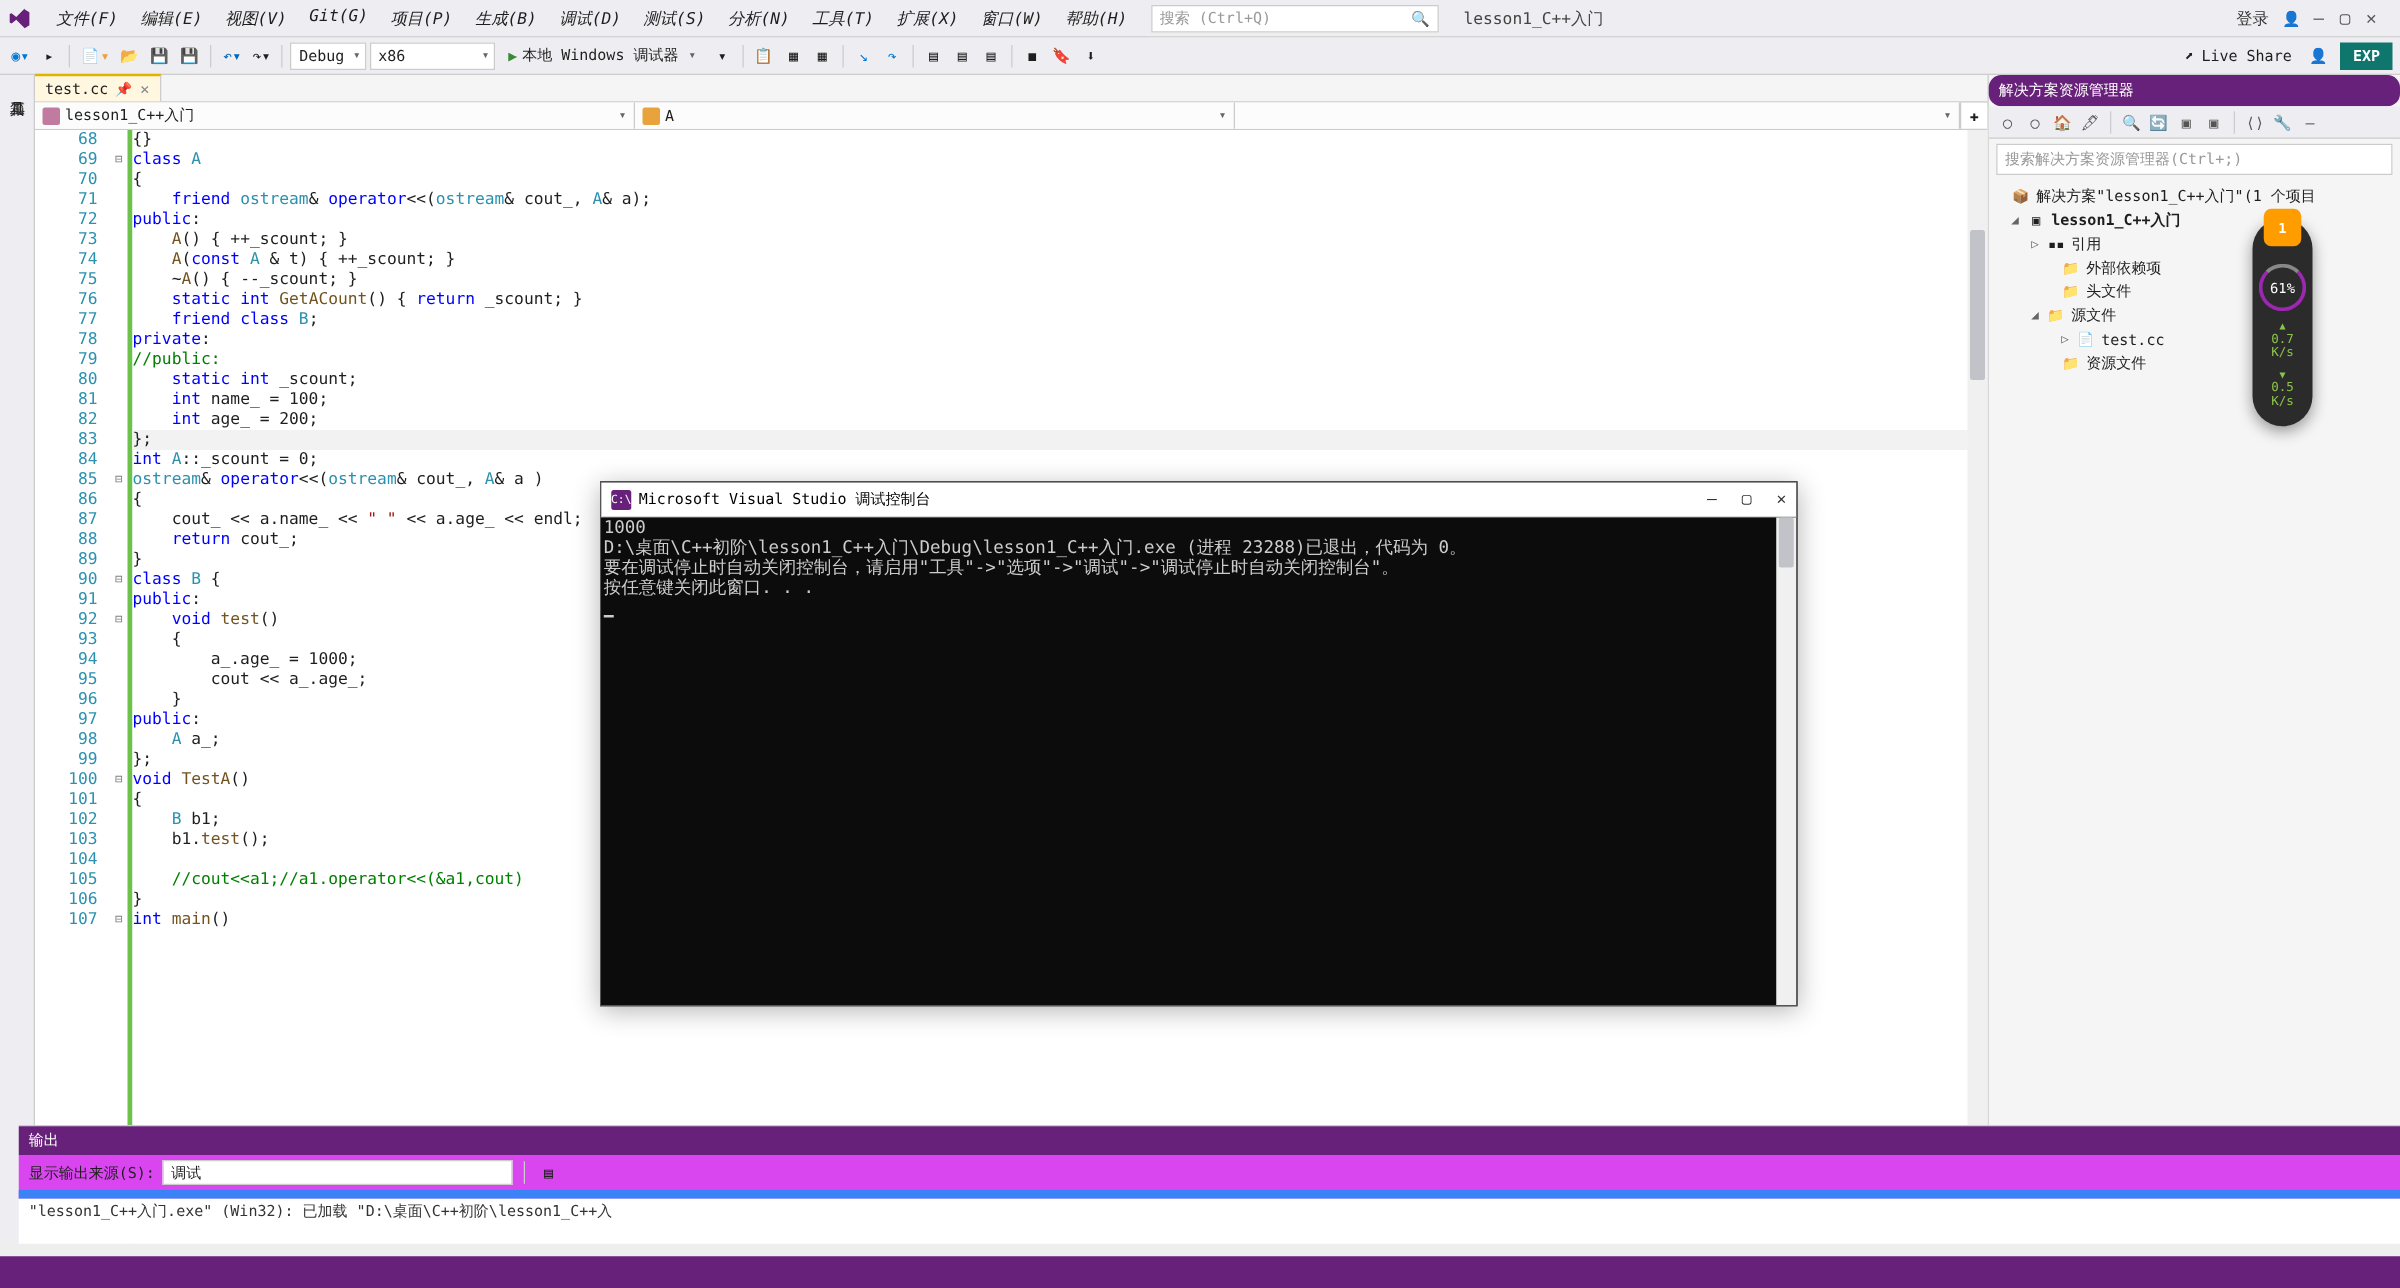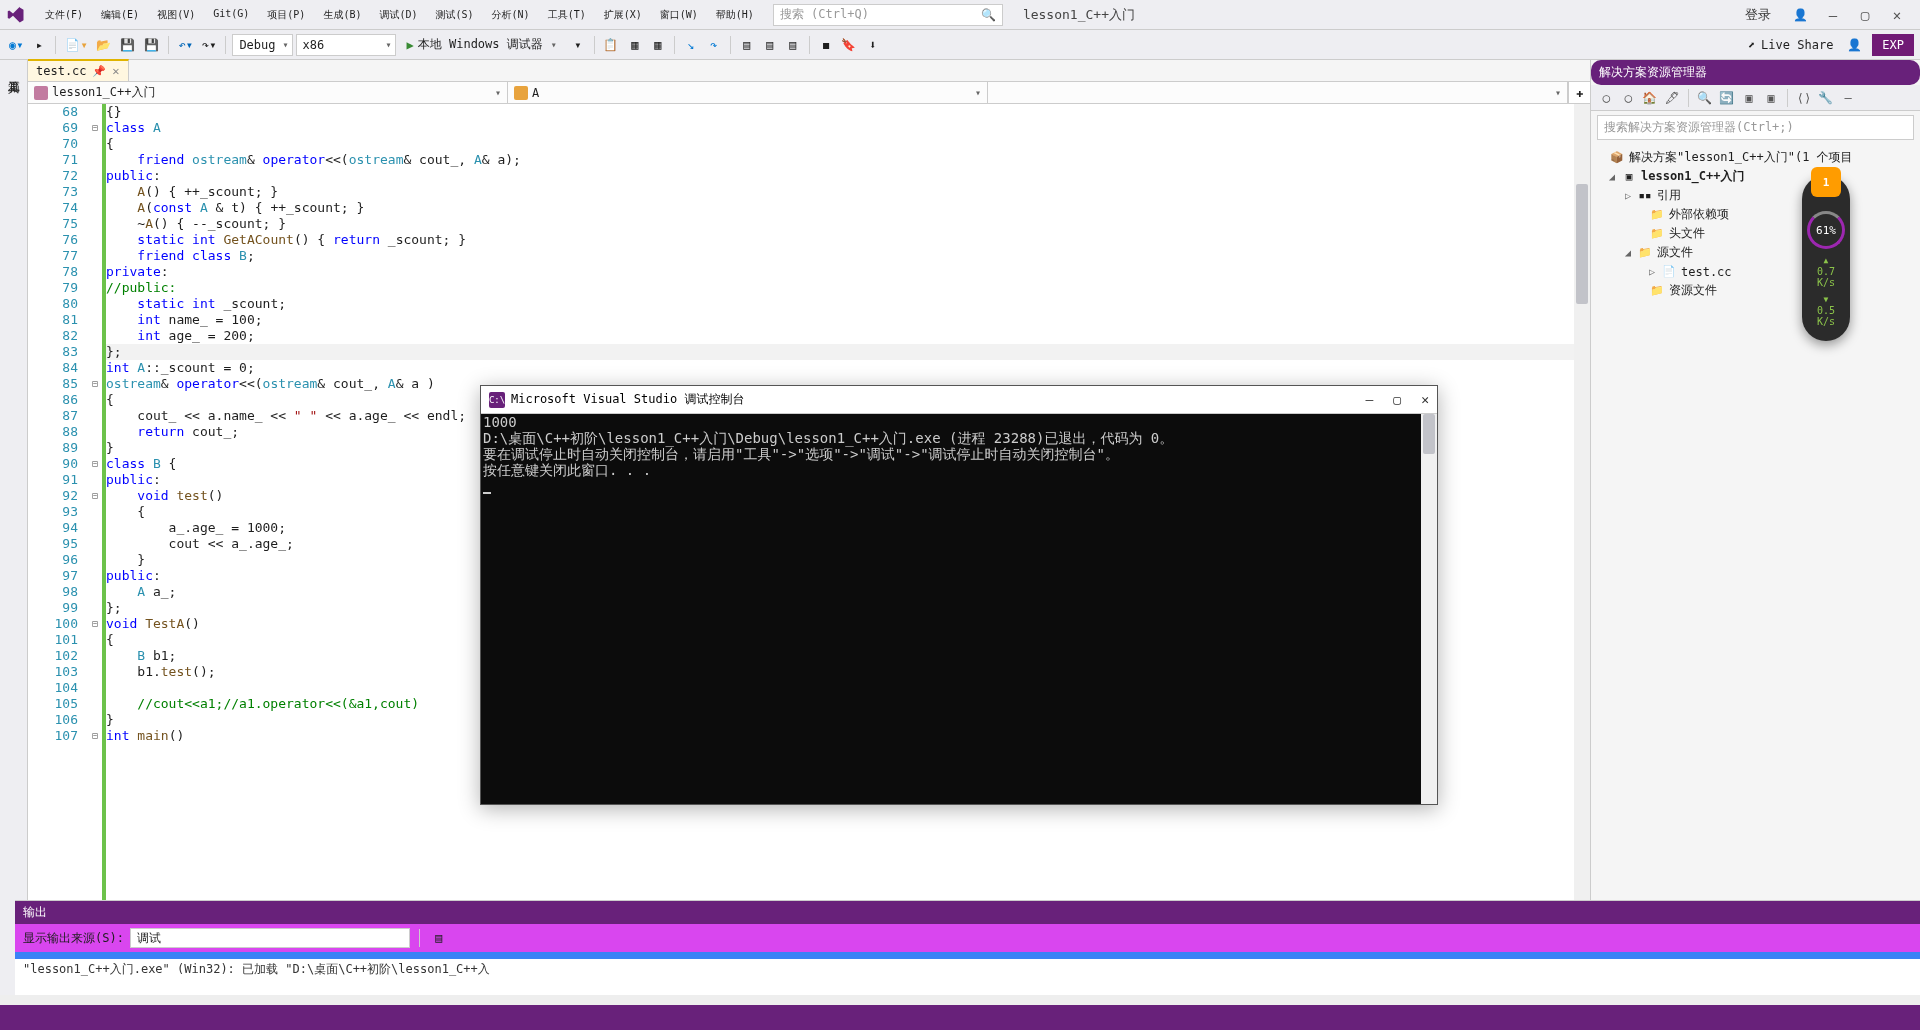--- a/index.html
+++ b/index.html
@@ -1,36 +1,36 @@
 <!DOCTYPE html>
 <html><head>
 <meta charset="utf-8">
 <style>
 * { margin:0; padding:0; box-sizing:border-box; font-family:"Microsoft YaHei",Consolas,monospace; }
 body { width:1920px; height:1030px; background:#eee; overflow:hidden; font-size:12px; color:#1e1e1e; }
 .menubar { height:30px; background:#eeeef2; display:flex; align-items:center; padding:0 6px; border-bottom:1px solid #ccc; }
 .vs-logo { width:20px; height:20px; margin-right:10px; display:flex; align-items:center; justify-content:center; }
 .vs-logo svg { width:18px; height:18px; }
-.menu-item { padding:3px 9px; cursor:pointer; font-size:10px; }
+.menu-item { padding:3px 9px; cursor:pointer; font-size:13px;font-style:italic; }
 .search-box { width:230px; height:22px; border:1px solid #ccc; background:#fff; margin-left:10px; padding:0 6px; display:flex; align-items:center; color:#999; }
 .search-box .mag { margin-left:auto; }
 .solution-name { margin-left:20px; color:#444; font-size:13px; }
-.win-controls { margin-left:auto; display:flex; align-items:center; gap:18px; padding-right:10px; }
+.win-controls { margin-left:auto; display:flex; align-items:center; gap:7px; padding-right:10px; }
 .win-btn { width:14px; height:14px; display:flex; align-items:center; justify-content:center; color:#555; cursor:pointer; font-size:14px; }
 .login { color:#333; font-size:13px; margin-right:4px; }
 
 .toolbar { height:30px; background:#eeeef2; display:flex; align-items:center; padding:0 6px; border-bottom:1px solid #ccc; gap:3px; }
 .tb-btn { min-width:20px; height:22px; display:flex; align-items:center; justify-content:center; padding:0 3px; cursor:pointer; }
 .tb-sep { width:1px; height:18px; background:#ccc; margin:0 3px; }
 .tb-dd { height:22px; border:1px solid #ccc; background:#fff; padding:0 16px 0 6px; display:flex; align-items:center; font-size:12px; position:relative; min-width:60px; }
 .tb-dd::after { content:"▾"; position:absolute; right:3px; color:#666; font-size:10px; }
 .start-btn { display:flex; align-items:center; height:22px; padding:0 8px; cursor:pointer; gap:4px; }
 .start-btn .tri { color:#388a34; font-size:12px; }
 .live-share { margin-left:auto; display:flex; align-items:center; gap:6px; padding:0 8px; }
-.exp-btn { background:#701a75; color:#fff; padding:4px 10px; margin-left:4px; font-weight:normal; font-size:12px; }
+.exp-btn { background:#0f766e; color:#fff; padding:4px 10px; margin-left:4px; font-weight:bold; font-size:12px; }
 
 .main-area { display:flex; height:calc(100% - 60px - 35px); position:relative; }
 .left-rail { width:28px; background:#eeeef2; border-right:1px solid #ccc; padding-top:6px; display:flex; flex-direction:column; align-items:center; }
 .rail-tab { writing-mode:vertical-rl; font-size:12px; padding:6px 2px; background:#eeeef2; }
 
 .editor-area { flex:1; display:flex; flex-direction:column; background:#fff; min-width:0; }
 .doc-tabs { height:22px; background:#f5f5f5; display:flex; align-items:flex-end; border-bottom:1px solid #ccc; }
 .doc-tab { height:22px; padding:0 8px; background:#f5f5f5; display:flex; align-items:center; gap:6px; font-size:12px; border-top:1px solid #ccc; border-right:1px solid #ccc; }
 .doc-tab.active { background:#fff7e0; border-top:2px solid #e0b400; }
 .pin { color:#888; font-size:11px; }

